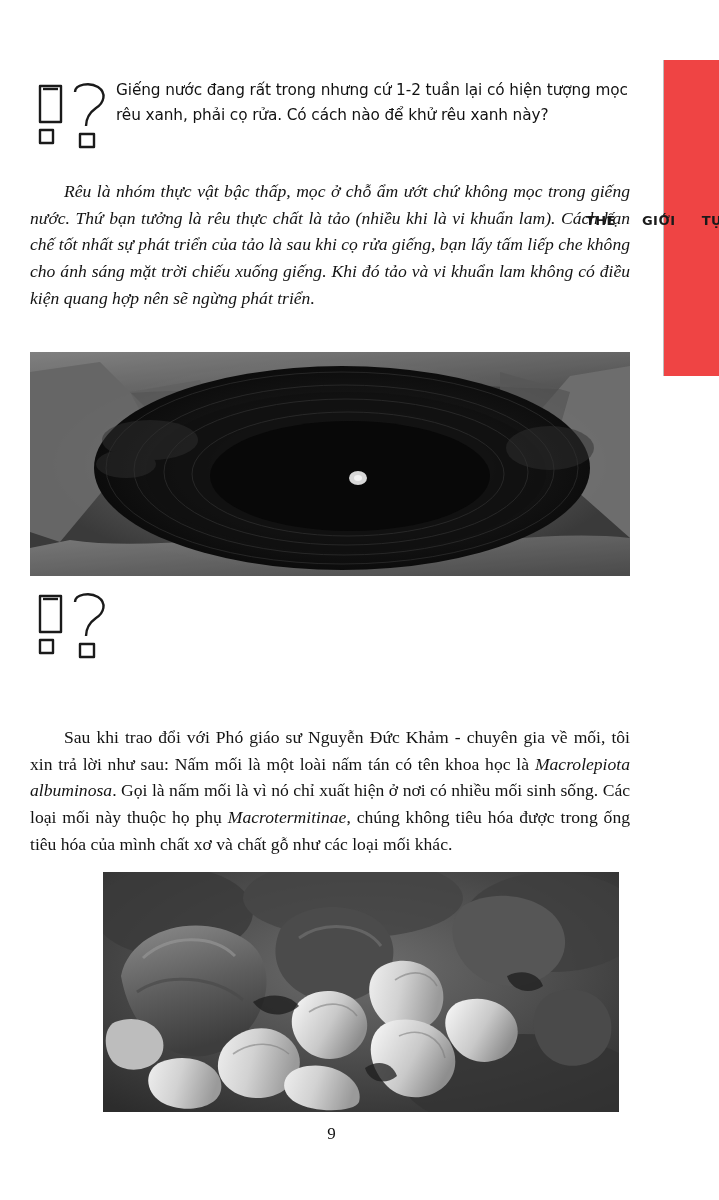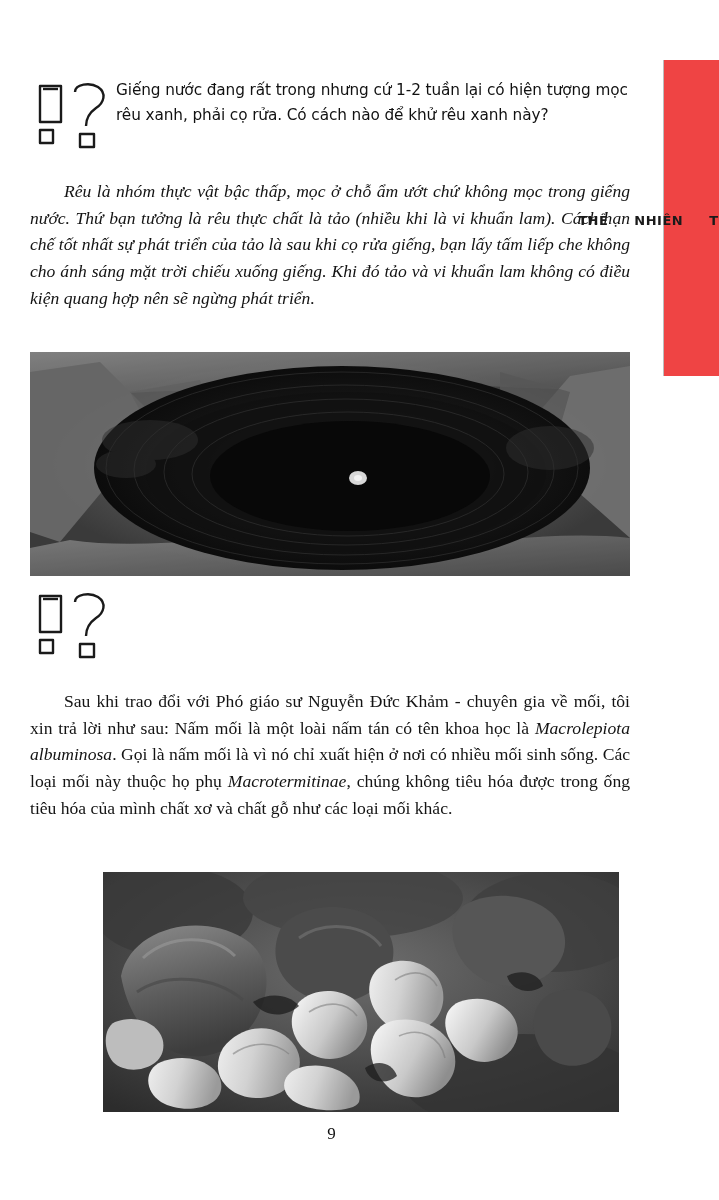--- a/index.html
+++ b/index.html
@@ -186,21 +186,21 @@
           <path d="M12 6 L33 6 L33 42 L12 42 Z"></path>
           <path d="M15 9 L30 9"></path>
           <path d="M12 50 L25 50 L25 63 L12 63 Z"></path>
           <path d="M47 12 C47 4, 62 2, 70 7 C79 13, 76 23, 68 28 C61 33, 58 38, 58 46"></path>
           <path d="M52 54 L66 54 L66 67 L52 67 Z"></path>
         </g>
       </svg>
     </div>
   </div>
 
-  <div class="body-par" style="left:30px; top:688px; width:600px;">
+  <div class="body-par" style="left:30px; top:724px; width:600px;">
     <span class="indent"></span><span>Sau khi trao đổi với Phó giáo sư Nguyễn Đức Khảm - chuyên gia về mối, tôi xin trả lời như sau: Nấm mối là một loài nấm tán có tên khoa học là </span><i>Macrolepiota albuminosa</i><span>. Gọi là nấm mối là vì nó chỉ xuất hiện ở nơi có nhiều mối sinh sống. Các loại mối này thuộc họ phụ </span><i>Macrotermitinae</i><span>, chúng không tiêu hóa được trong ống tiêu hóa của mình chất xơ và chất gỗ như các loại mối khác.</span>
   </div>
 
   <div class="photo" style="left:103px; top:872px; width:516px; height:240px;">
     <svg width="516" height="240" viewBox="0 0 516 240" xmlns="http://www.w3.org/2000/svg">
       <defs>
         <linearGradient id="capG" x1="0" y1="0" x2="0.3" y2="1">
           <stop offset="0%" stop-color="#8b8b8b"></stop>
           <stop offset="55%" stop-color="#5d5d5d"></stop>
           <stop offset="100%" stop-color="#3d3d3d"></stop>
@@ -269,16 +269,16 @@
         <path d="M404 104 C420 96, 436 102, 440 114 C426 124, 408 118, 404 104 Z"></path>
       </g>
     </svg>
   </div>
 
   <div class="page-number">9</div>
 </div>
 
 <div class="side-tab">
   <div class="word">THẾ</div>
-  <div class="word">NHIÊN</div>
+  <div class="word">GIỚI</div>
   <div class="word">TỰ</div>
   <div class="word">NHIÊN</div>
 </div>
 
 </body></html>

